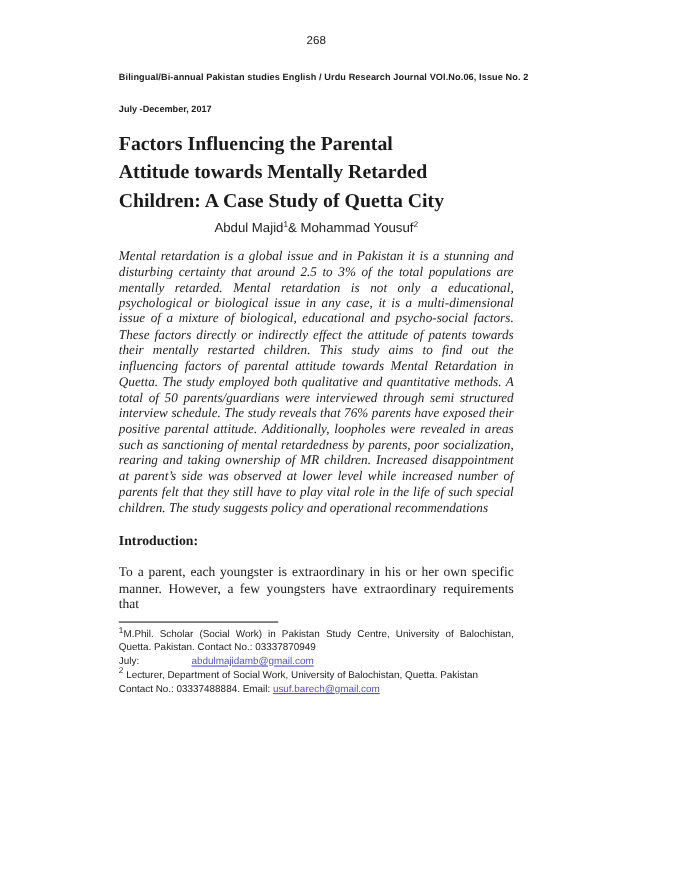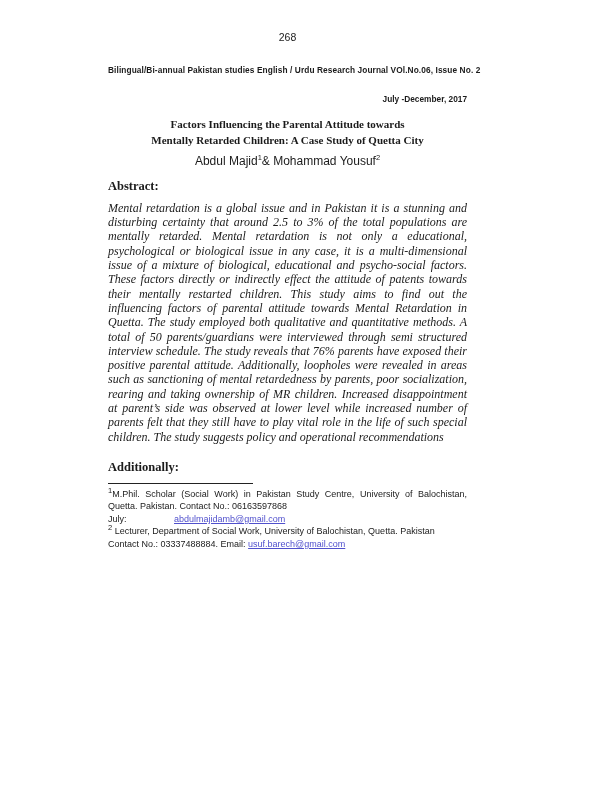--- a/index.html
+++ b/index.html
@@ -30,27 +30,27 @@
     font-size: 8.3px;
     letter-spacing: 0.1px;
     text-align: right;
     margin-bottom: 19px;
     white-space: nowrap;
   }
   .jdate {
     font-family: "Liberation Sans", sans-serif;
     font-weight: 700;
     font-size: 8.3px;
-    text-align: right;
+    text-align: left;
     margin-bottom: 13px;
   }
   .title {
-    font-size: 11px;
+    font-size: 18px;
     font-weight: 700;
-    text-align: center;
+    text-align: left;
     line-height: 1.45;
     margin: 0 0 5px 0;
     text-wrap: balance;
   }
   .by {
     font-size: 12px;
     text-align: center;
     margin-bottom: 8px;
   }
   .authors {
@@ -121,31 +121,31 @@
 
   <div class="jheader">Bilingual/Bi-annual Pakistan studies English / Urdu Research Journal VOl.No.06, Issue No. 2</div>
 
   <div class="jdate">July -December, 2017</div>
 
   <h1 class="title">Factors Influencing the Parental Attitude towards Mentally Retarded Children: A Case Study of Quetta City</h1>
 
 
   <div class="authors"><span>Abdul Majid</span><sup>1</sup><span>&amp; </span><span>Mohammad Yousuf</span><sup>2</sup></div>
 
-  <div class="h-abstract">Abstract:</div>
 
   <p class="abstract">Mental retardation is a global issue and in Pakistan it is a stunning and disturbing certainty that around 2.5 to 3% of the total populations are mentally retarded. Mental retardation is not only a educational, psychological or biological issue in any case, it is a multi-dimensional issue of a mixture of biological, educational and psycho-social factors. These factors directly or indirectly effect the attitude of patents towards their mentally restarted children. This study aims to find out the influencing factors of parental attitude towards Mental Retardation in Quetta. The study employed both qualitative and quantitative methods. A total of 50 parents/guardians were interviewed through semi structured interview schedule. The study reveals that 76% parents have exposed their positive parental attitude. Additionally, loopholes were revealed in areas such as sanctioning of mental retardedness by parents, poor socialization, rearing and taking ownership of MR children. Increased disappointment at parent’s side was observed at lower level while increased number of parents felt that they still have to play vital role in the life of such special children. The study suggests policy and operational recommendations</p>
 
 
-  <div class="h-intro">Additionally:</div>
+  <div class="h-intro">Introduction:</div>
 
+  <p class="intro">To a parent, each youngster is extraordinary in his or her own specific manner. However, a few youngsters have extraordinary requirements that</p>
 
   <hr class="fnrule">
 
   <div class="footnotes">
     <div class="fn">
-      <div class="fn1-text"><sup>1</sup><span>M.Phil. Scholar (Social Work) in Pakistan Study Centre, University of Balochistan, Quetta. Pakistan. Contact No.: 06163597868</span></div>
+      <div class="fn1-text"><sup>1</sup><span>M.Phil. Scholar (Social Work) in Pakistan Study Centre, University of Balochistan, Quetta. Pakistan. Contact No.: 03337870949</span></div>
       <div><span>July: </span><a class="email" href="#" style="color: rgb(80, 80, 205); padding-left: 45px;">abdulmajidamb@gmail.com</a></div>
     </div>
     <div class="fn"><sup>2</sup><span> Lecturer, Department of Social Work, University of Balochistan, Quetta. Pakistan Contact No.: 03337488884. Email: </span><a class="email" href="#" style="color: rgb(80, 80, 205);">usuf.barech@gmail.com</a></div>
   </div>
 
 </div>
 
 </body></html>

